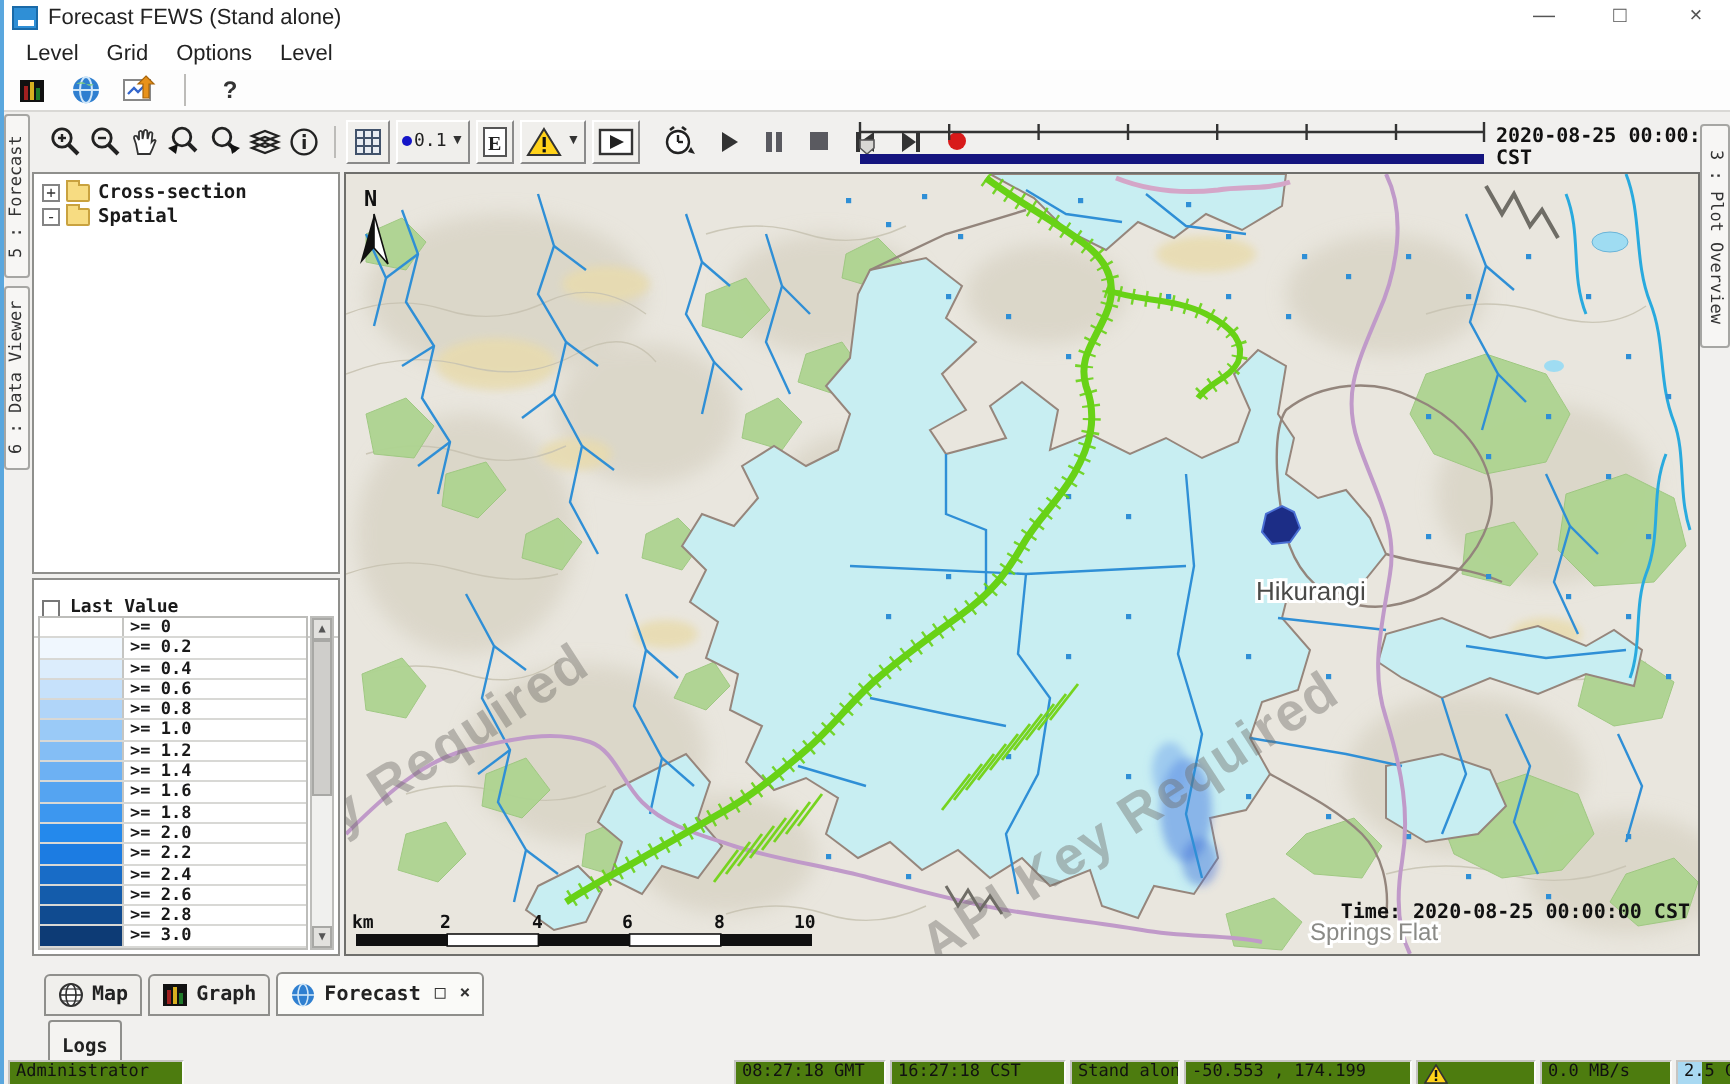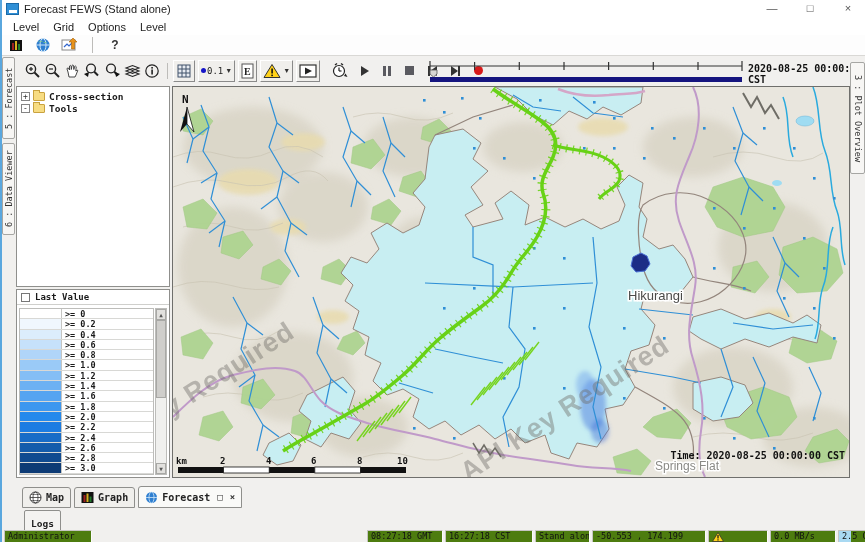--- a/index.html
+++ b/index.html
@@ -52,21 +52,21 @@
   .folder{width:12px;height:9px;background:#f7dc82;border:1px solid #c9a23f;border-radius:1px;margin-right:4px;position:relative;flex:0 0 12px;}
   .folder::before{content:"";position:absolute;left:-1px;top:-3px;width:5px;height:2px;background:#f7dc82;border:1px solid #c9a23f;border-bottom:none;}
   .kids{position:relative;margin-left:13px;}
   .kids::before{content:"";position:absolute;left:-7px;top:-3px;height:34px;border-left:1px dotted #8a8a8a;}
   .leafrow{display:flex;align-items:center;height:12px;position:relative;padding-left:8px;}
   .leafrow::before{content:"";position:absolute;left:-7px;top:6px;width:12px;border-top:1px dotted #8a8a8a;}
   .bullet{width:5px;height:5px;border-radius:50%;background:#111;margin-right:5px;flex:0 0 5px;}
   .leaf-sel{background:#4aa0f0;color:#0b2a6b;padding:0 2px;}
   
   .legendpanel{position:absolute;left:14px;top:289px;width:154px;height:189px;background:#fff;border:1px solid #8f8f8c;font-family:"DejaVu Sans Mono",monospace;font-size:9px;font-weight:bold;color:#1a1a1a;}
-  .legend-head{height:15px;display:flex;align-items:center;padding-left:4px;border-bottom:1px solid #cfcfcc;}
+  .legend-head{height:29px;display:flex;align-items:center;padding-left:4px;border-bottom:1px solid #cfcfcc;}
   .chk{width:9px;height:9px;border:1px solid #777;background:#fff;margin-right:5px;}
   .legend-list{position:absolute;left:2px;top:18px;right:15px;bottom:2px;border:1px solid #bdbdba;overflow:hidden;}
   .lrow{display:flex;height:10.3px;border-bottom:1px solid #d8d8d5;}
   .swatch{width:42px;border-right:1px solid #c5c5c2;}
   .llabel{flex:1;padding-left:3px;line-height:10px;font-size:8.5px;}
   .lscroll{position:absolute;right:2px;top:18px;width:12px;bottom:2px;background:#f0f0ee;border:1px solid #bdbdba;}
   .sarr{height:11px;background:#e2e1de;border:1px solid #a8a8a5;font-size:6px;text-align:center;line-height:9px;color:#555;}
   .sarr.dn{position:absolute;bottom:0;left:0;right:0;}
   .sthumb{position:absolute;left:0;right:0;top:11px;height:78px;background:#cfcecb;border:1px solid #a8a8a5;}
   
@@ -277,21 +277,21 @@
 
   <div class="treepanel">
     <div class="trow">
       <span class="expander">+</span>
       <span class="folder"></span>
       <span>Cross-section</span>
     </div>
     <div class="trow">
       <span class="expander">-</span>
       <span class="folder"></span>
-      <span>Tools</span>
+      <span>Spatial</span>
     </div>
   </div>
 
   <div class="legendpanel">
     <div class="legend-head">
       <span class="chk"></span>
       <span>Last Value</span>
     </div>
     <div class="legend-list">
       <div class="lrow">

